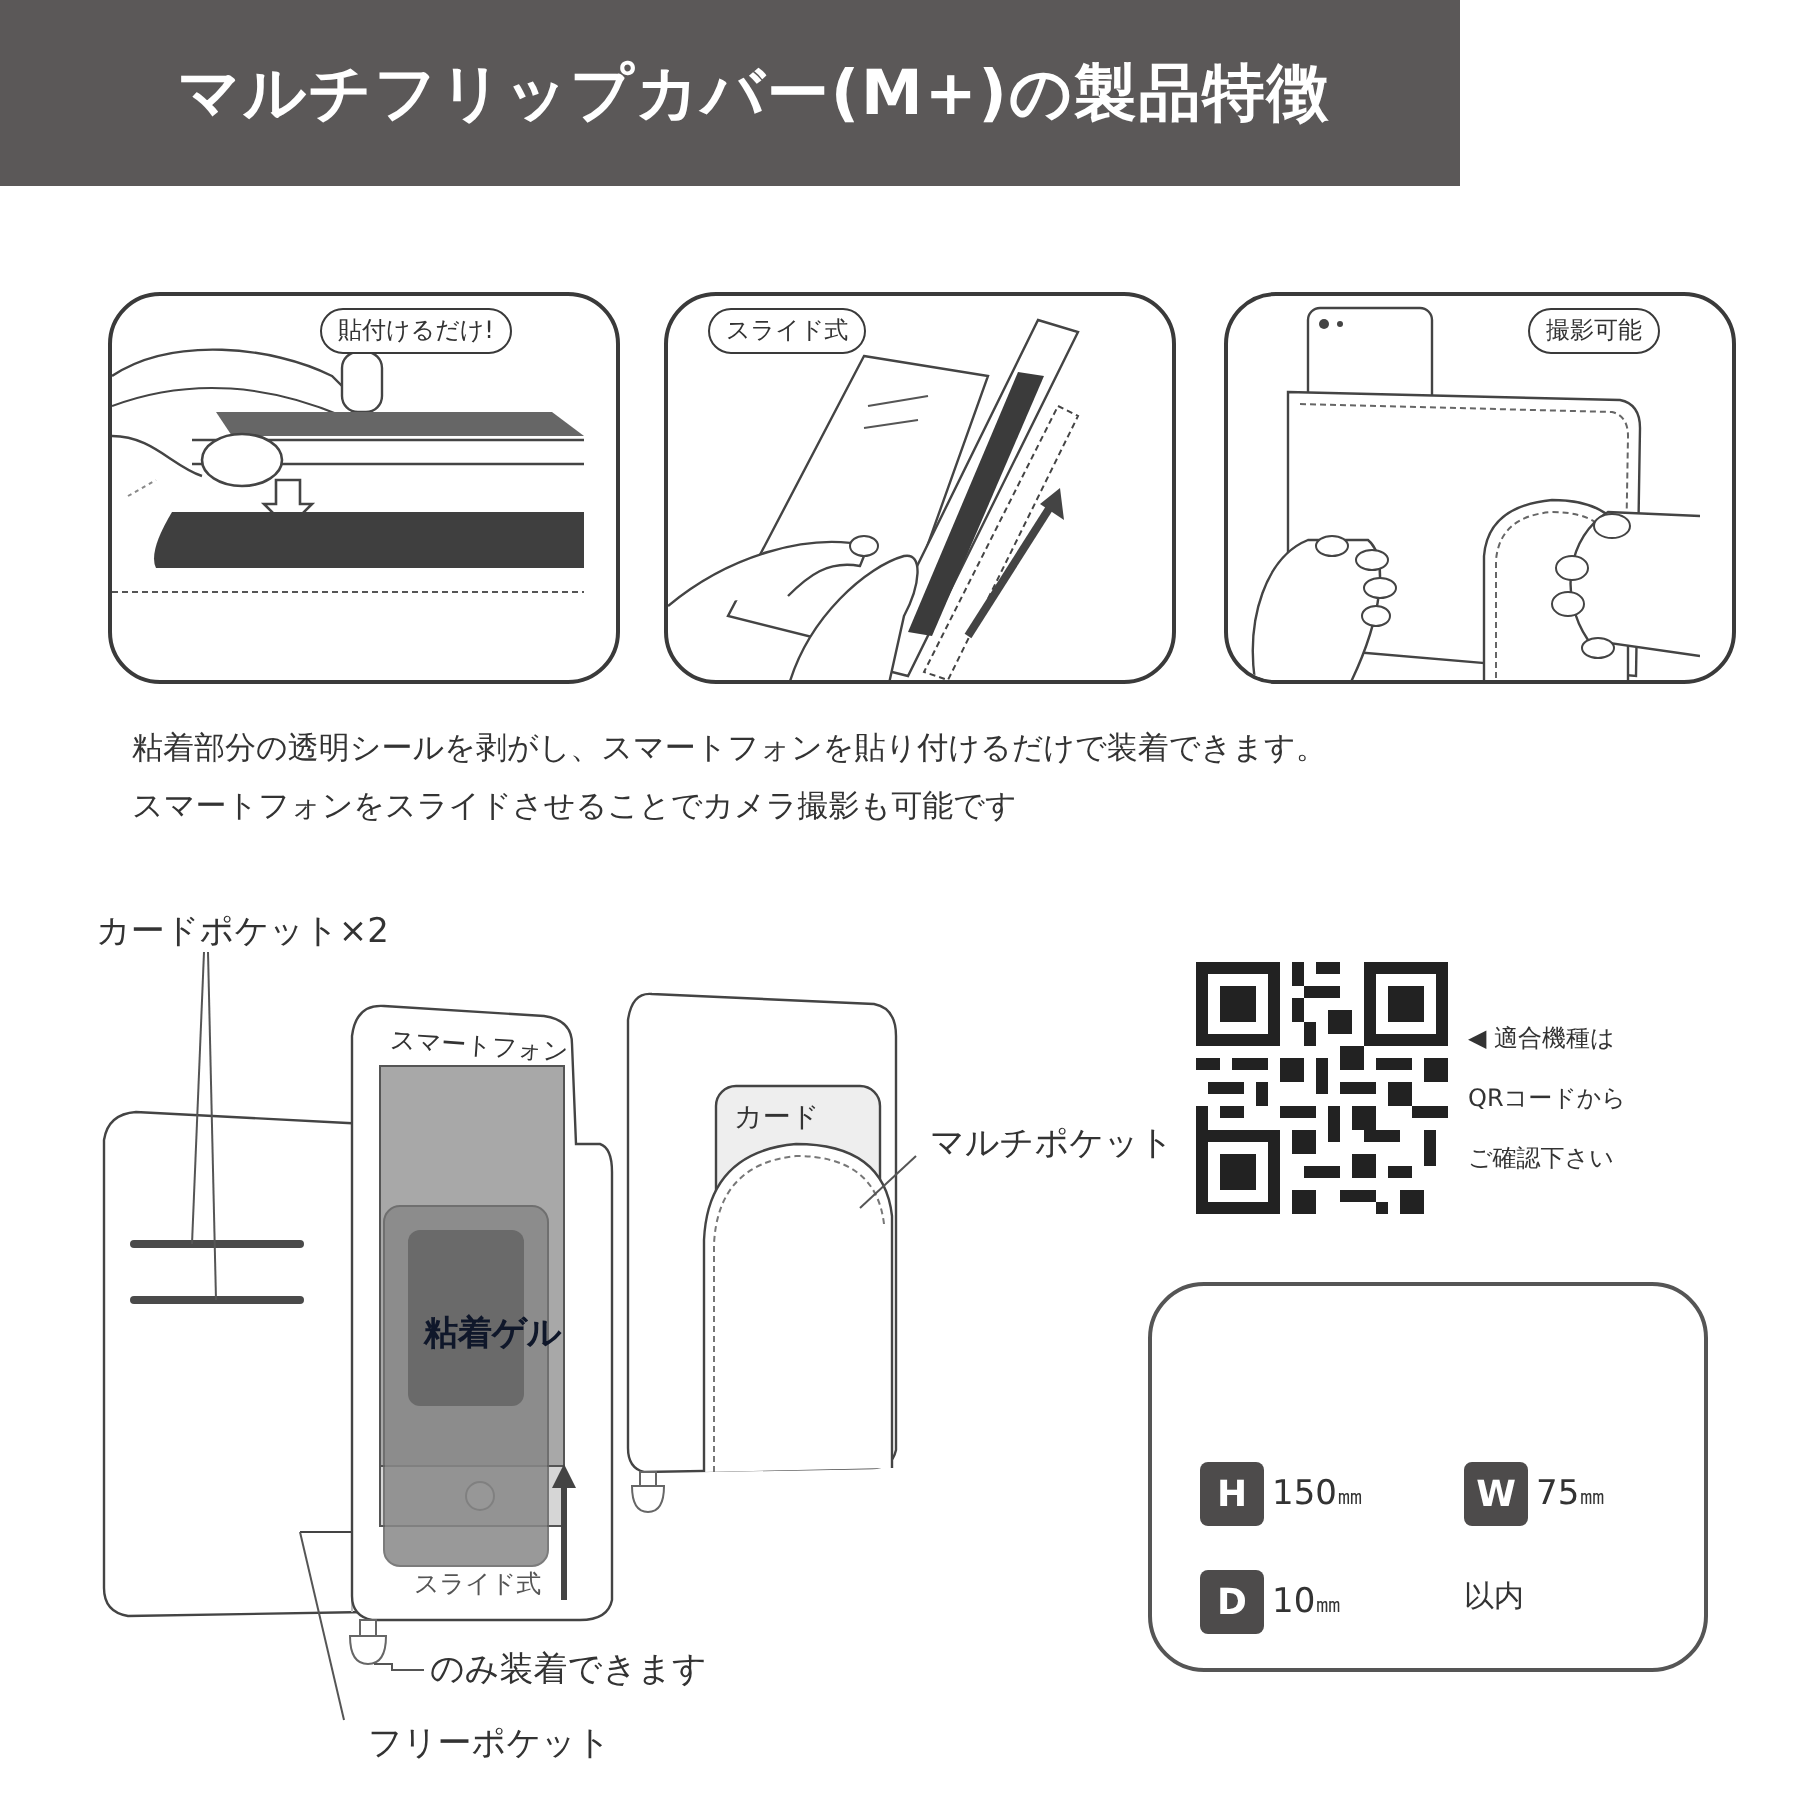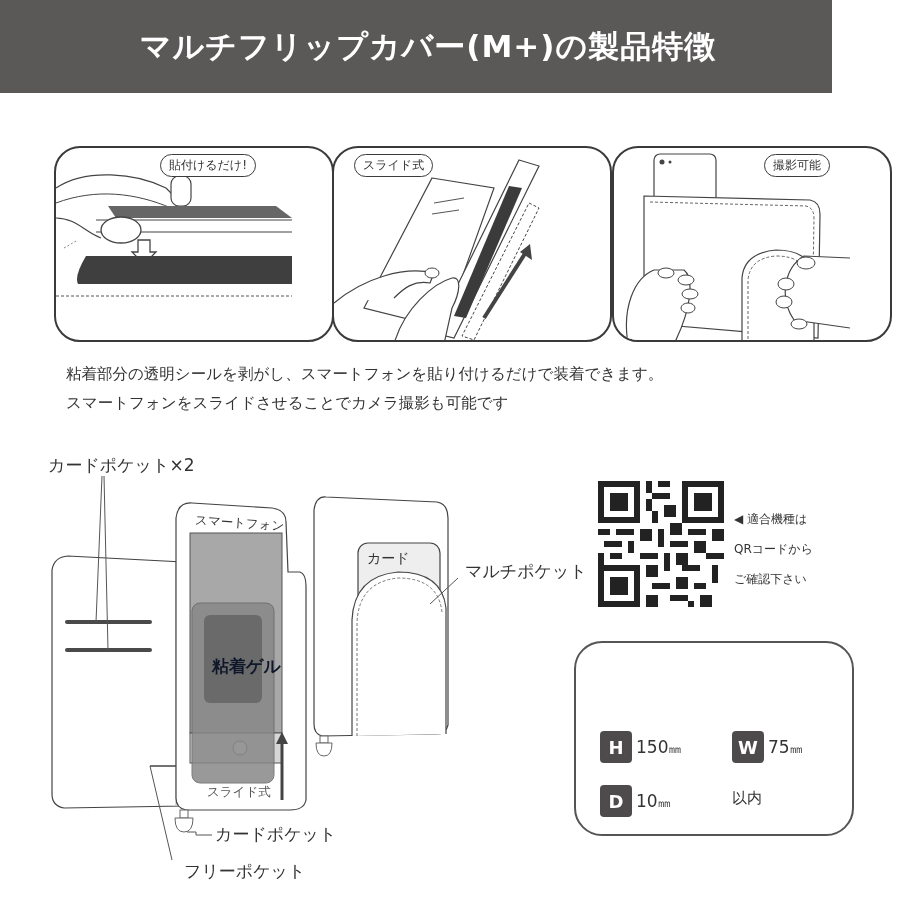--- a/index.html
+++ b/index.html
@@ -1,26 +1,26 @@
 <!DOCTYPE html>
 <html><head>
 <meta charset="utf-8">
 <style>
   * { margin: 0; padding: 0; box-sizing: border-box; }
   html, body { width: 900px; height: 900px; background: #ffffff; overflow: hidden; }
   body { position: relative; font-family: "DejaVu Sans", "Liberation Sans", sans-serif; color: #333; }
 
   .header {
-    position: absolute; left: 0; top: 0; width: 832px; height: 93px;
+    position: absolute; left: 0; top: 0; width: 730px; height: 93px;
     background: #5b5858; display: flex; align-items: center; justify-content: center; padding-left: 24px;
   }
   .header h1 { color: #fff; font-size: 31px; font-weight: bold; letter-spacing: 1px; }
 
   .panel {
-    position: absolute; top: 146px; width: 280px; height: 196px;
+    position: absolute; top: 146px; width: 256px; height: 196px;
     border: 2px solid #3a3a3a; border-radius: 26px; overflow: hidden; background: #fff;
   }
   .panel svg { position: absolute; left: 0; top: 0; }
   .panel-badge {
     position: absolute; border: 1.5px solid #3a3a3a; border-radius: 14px;
     background: #fff; font-size: 12px; padding: 2px 8px; color: #333; white-space: nowrap;
   }
   .panel-caption {
     position: absolute; left: 28px; top: 158px; font-size: 12.5px; line-height: 16px;
     color: #444; letter-spacing: 0.5px;
@@ -153,21 +153,21 @@
     <path d="M357 736 L357 622 Q359 582 398 578 Q438 578 442 612" fill="none" stroke="#777" stroke-dasharray="3 2"></path>
     <line x1="430" y1="604" x2="458" y2="578" stroke="#555" stroke-width="1"></line>
     <rect x="320" y="736" width="8" height="7" fill="#fff" stroke="#666"></rect>
     <path d="M316 743 L332 743 Q332 756 324 756 Q316 756 316 743Z" fill="#fff" stroke="#666"></path>
   </svg>
 
   <div class="label" style="left:48px; top:14px;">カードポケット×2</div>
   <div class="label" style="left:195px; top:75px; font-size:12.5px; transform:rotate(4deg);">スマートフォン</div>
   <div class="label" style="left:212px; top:215px; font-size:17px; color:#0f172a;font-weight:bold;">粘着ゲル</div>
   <div class="label" style="left:207px; top:344px; font-size:12.5px; color:#555;">スライド式</div>
-  <div class="label" style="left:215px; top:383px;">カードポケット</div>
+  <div class="label" style="left:215px; top:383px;">のみ装着できます</div>
   <div class="label" style="left:184px; top:420px;">フリーポケット</div>
   <div class="label" style="left:367px; top:110px; font-size:14px;">カード</div>
   <div class="label" style="left:465px; top:120px;">マルチポケット</div>
 </div>
 
 <svg class="qr" viewBox="0 0 21 21" shape-rendering="crispEdges">
   <rect width="21" height="21" fill="#fff"></rect>
   <g fill="#222">
     <path d="M0 0h7v7h-7zM1 1v5h5v-5zM2 2h3v3h-3z" fill-rule="evenodd"></path>
     <path d="M14 0h7v7h-7zM15 1v5h5v-5zM16 2h3v3h-3z" fill-rule="evenodd"></path>

